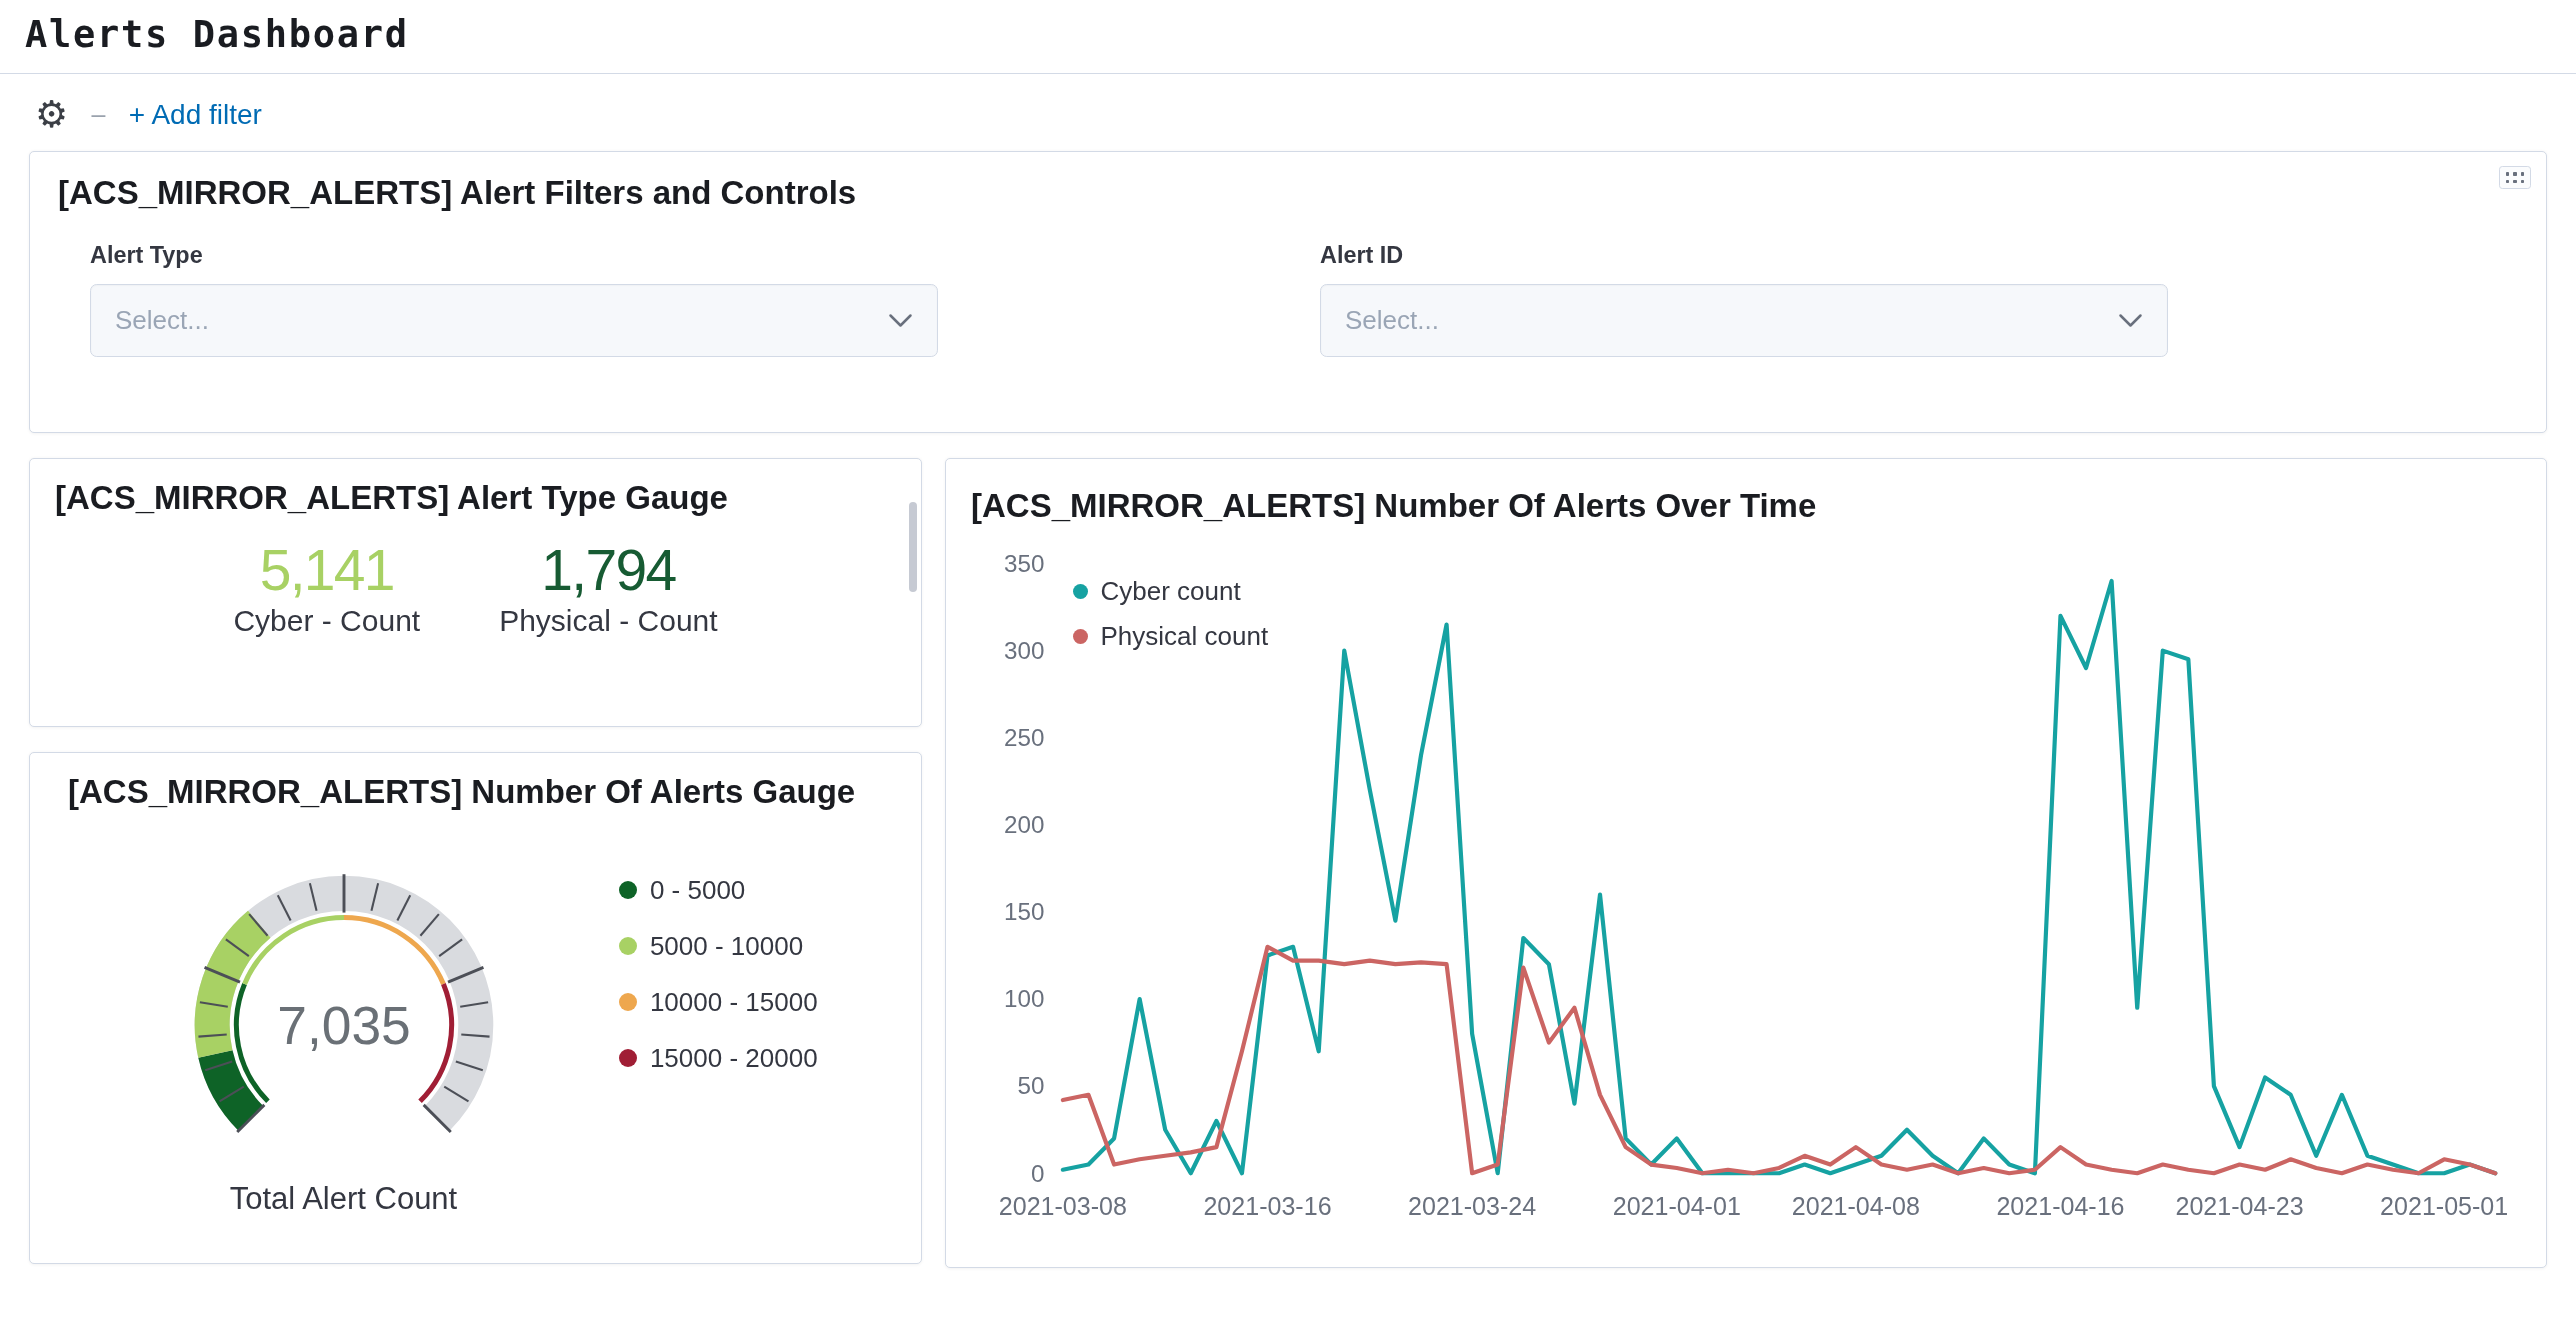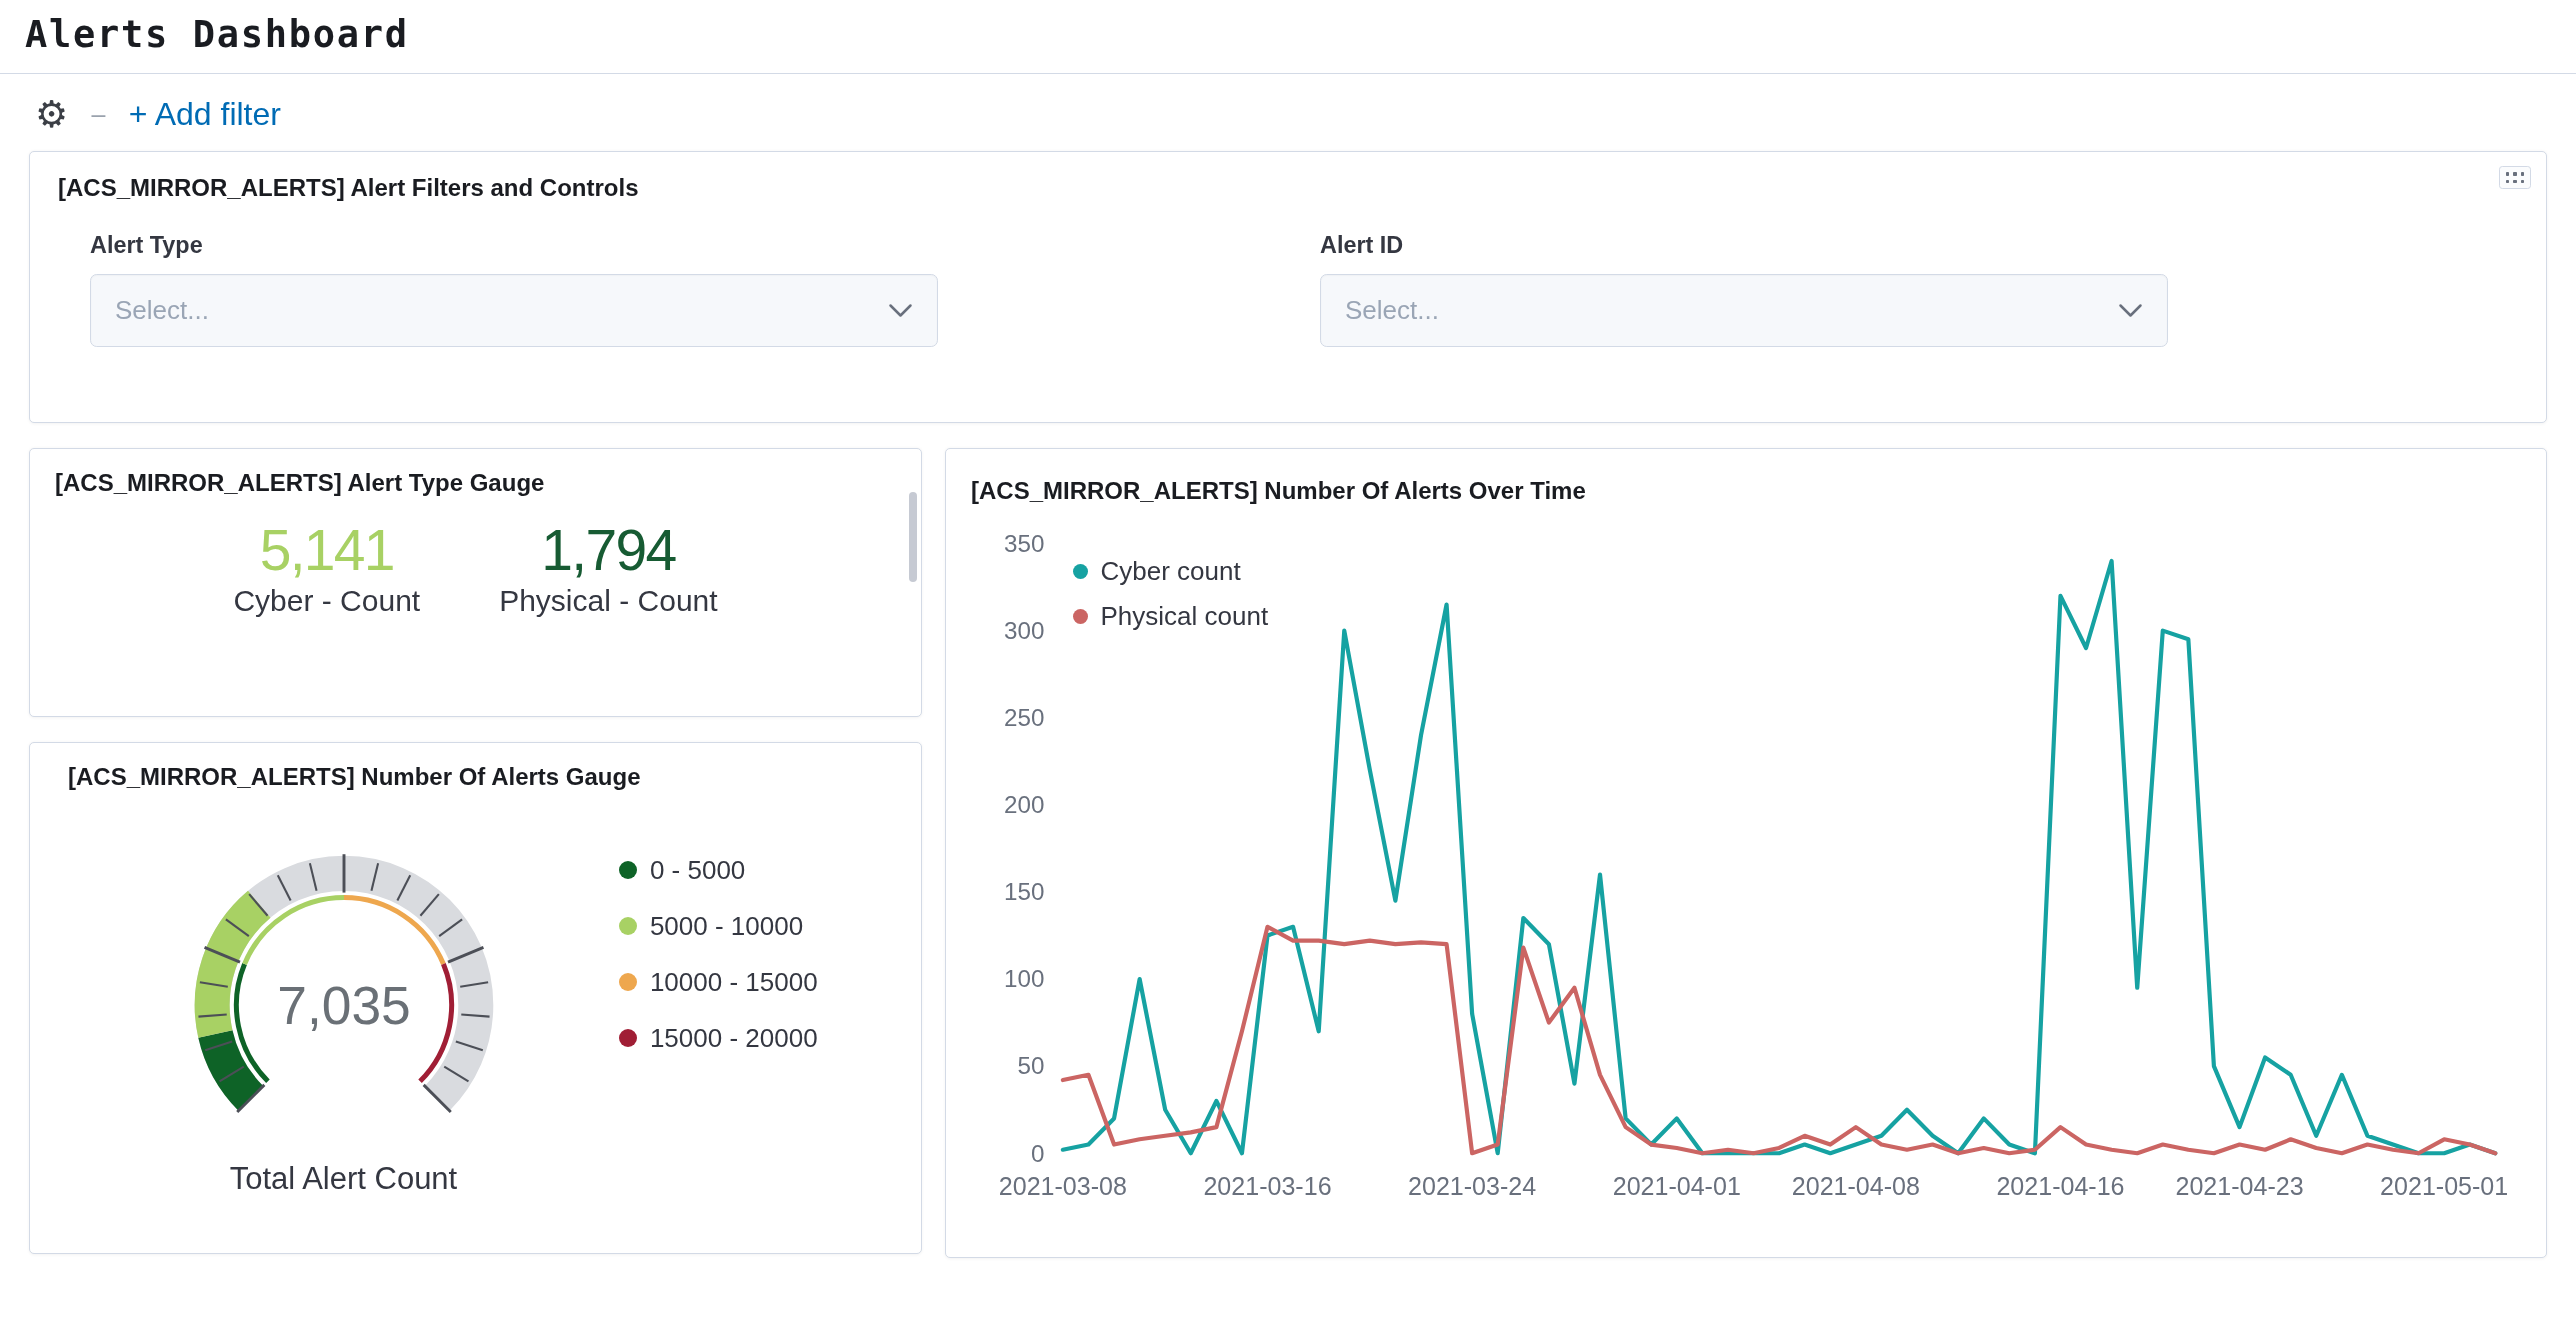--- a/index.html
+++ b/index.html
@@ -6,27 +6,27 @@
   html,body { margin:0; padding:0; background:#fff; }
   body { width:2576px; font-family:"Liberation Sans", sans-serif; color:#343741; }
 
   .header { padding:13.4px 25px 16.7px; border-bottom:0.8px solid #d3dae6; }
   .header h1 { margin:0; font-family:"DejaVu Sans Mono", monospace; font-weight:bold;
                font-size:37px; letter-spacing:1.7px; color:#1a1c21; }
 
   .filter-bar { display:flex; align-items:center; gap:23.4px; padding:22px 35px 18.4px; }
   .gear { font-size:37px; line-height:1; color:#3b3f46; cursor:pointer; user-select:none; }
   .dash { color:#9aa2ad; font-size:25px; }
-  .add-filter { color:#006bb4; font-size:32px; cursor:pointer; }
+  .add-filter { color:#006bb4; font-size:28px; cursor:pointer; }
 
   main { padding:0 29px 25px; }
 
   .panel { background:#fff; border:0.8px solid #d3dae6; border-radius:5px;
            box-shadow:0 0.8px 3.3px rgba(0,0,0,0.05); position:relative; }
-  .panel-title { font-size:24px; font-weight:bold; color:#1a1c21; }
+  .panel-title { font-size:33px; font-weight:bold; color:#1a1c21; }
 
   .controls-panel { padding:22px 28px; margin-bottom:25px; }
   .panel-menu { position:absolute; top:13.4px; right:15px; width:32px; height:23.4px;
                 border:0.8px solid #d3dae6; border-radius:3.3px; display:grid;
                 grid-template-columns:repeat(3,1fr); place-items:center; padding:3.3px 4.2px;
                 cursor:pointer; background:#fbfcfd; }
   .panel-menu i { width:3.3px; height:3.3px; background:#69707d; border-radius:0.8px; }
 
   .controls-row { display:flex; margin:30px 0 53px;align-items:center; }
   .field { width:50%; padding-left:32px; }

